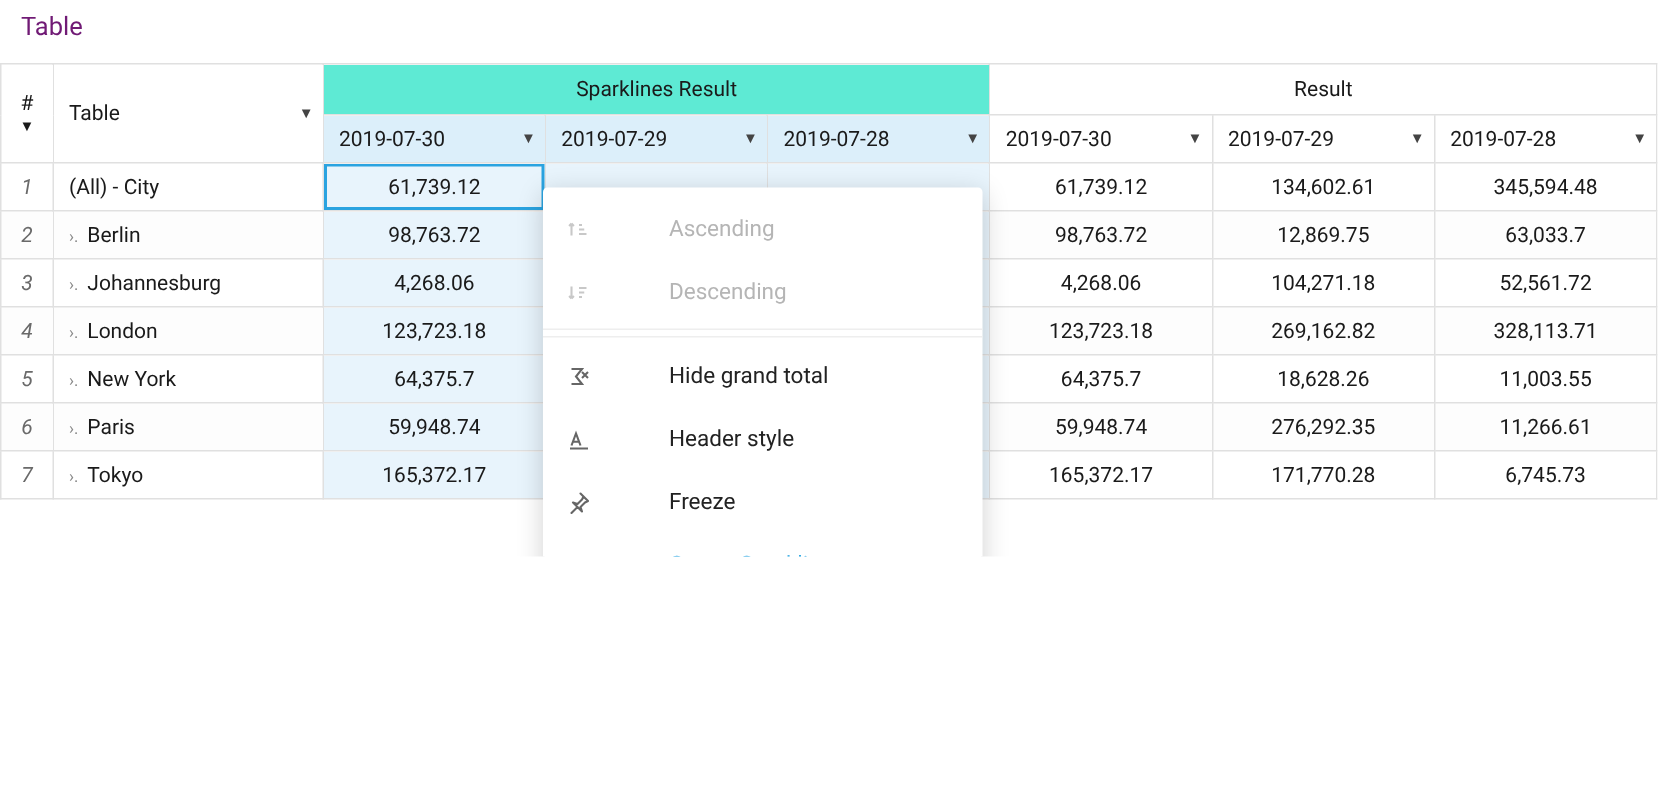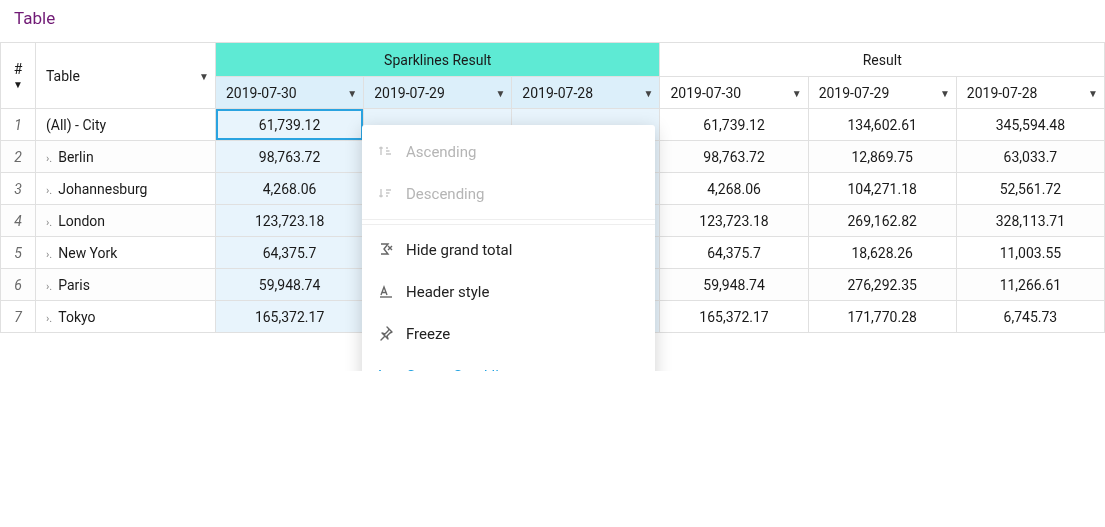--- a/index.html
+++ b/index.html
@@ -22,21 +22,21 @@
 .sel-focus { box-shadow: inset 0 0 0 2px #2aa3e0; background: #d7ecf9; }
 .caret { position: absolute; right: 6px; top: 50%; transform: translateY(-50%); font-size: 10px; color: #444; cursor: pointer; }
 .idx-caret { display:block; text-align:center; font-size:10px; margin-top:2px; cursor:pointer; }
 .drill { color: #888; font-size: 11px; margin-right: 6px; }
 tbody tr:nth-child(even) td:not(.sel-cell) { background: #fdfdfd; }
 .sum-row { text-align: center; padding: 10px 14px; font-size: 15px; color: #111; }
 .sum-row .lbl { font-weight: 400; }
 .sum-row .val { font-weight: 400; }
 .sum-row .tri { font-size: 11px; margin-left: 4px; cursor: pointer; }
 .menu { position: absolute; left: 362px; top: 83px; width: 293px; background: #fff; box-shadow: 0 4px 18px rgba(0,0,0,0.18); border-radius: 3px; padding: 6px 0; z-index: 10; }
-.menu-item { display: flex; align-items: flex-start; padding: 12px 16px; font-size: 15px; cursor: pointer; color: #222; }
+.menu-item { display: flex; align-items: flex-end; padding: 12px 16px; font-size: 15px; cursor: pointer; color: #222; gap: 40px; }
 .menu-item.disabled { color: #b5b5b5; cursor: default; }
 .menu-item .ico { width: 28px; display: inline-flex; color: #666; font-size: 14px; }
 .menu-item.disabled .ico { color: #c8c8c8; }
 .menu-item .arrow { margin-left: auto; color: #888; font-size: 14px; }
 .menu-sep { height: 1px; background: #eee; margin: 4px 0; }
 .menu-item.active { color: #1a9fe0; }
 .menu-item.active .ico { color: #1a9fe0; }
 svg { width: 16px; height: 16px; }
 </style>
 </head>

